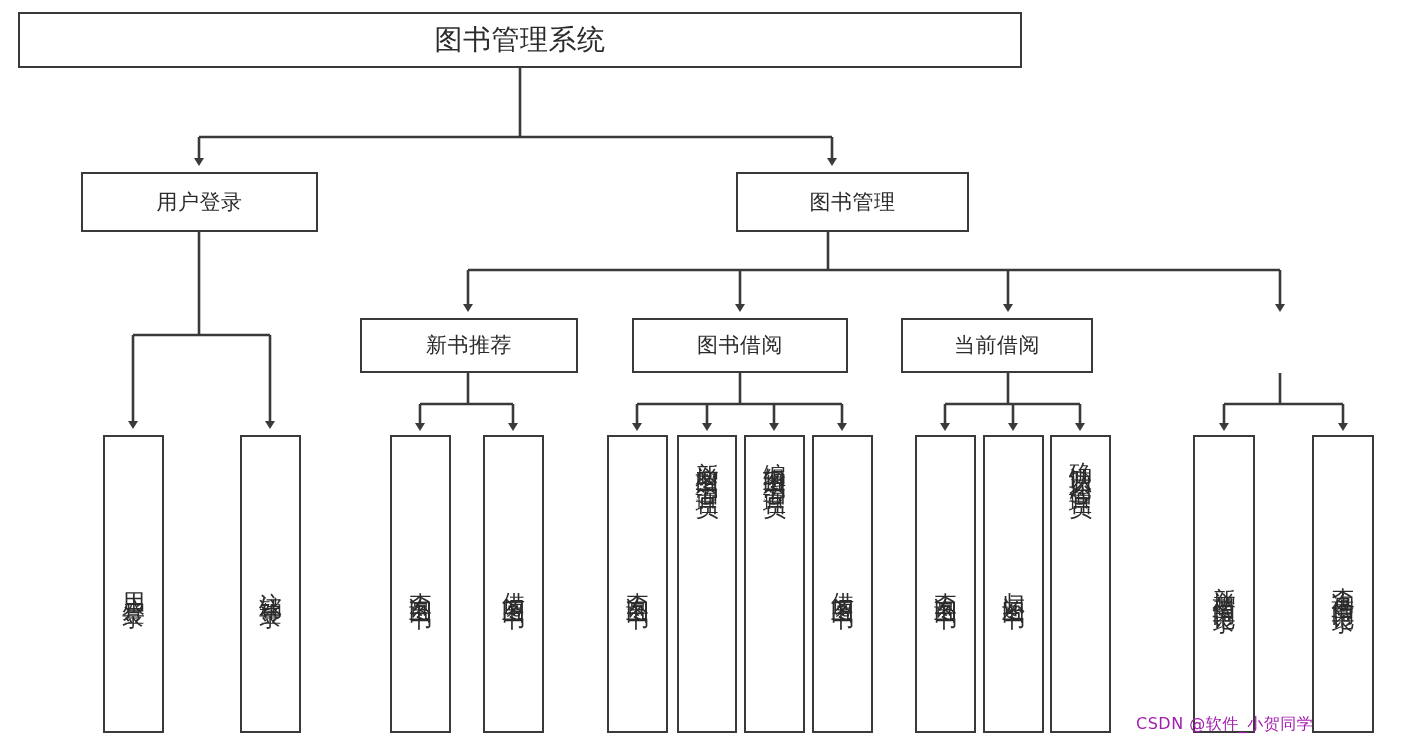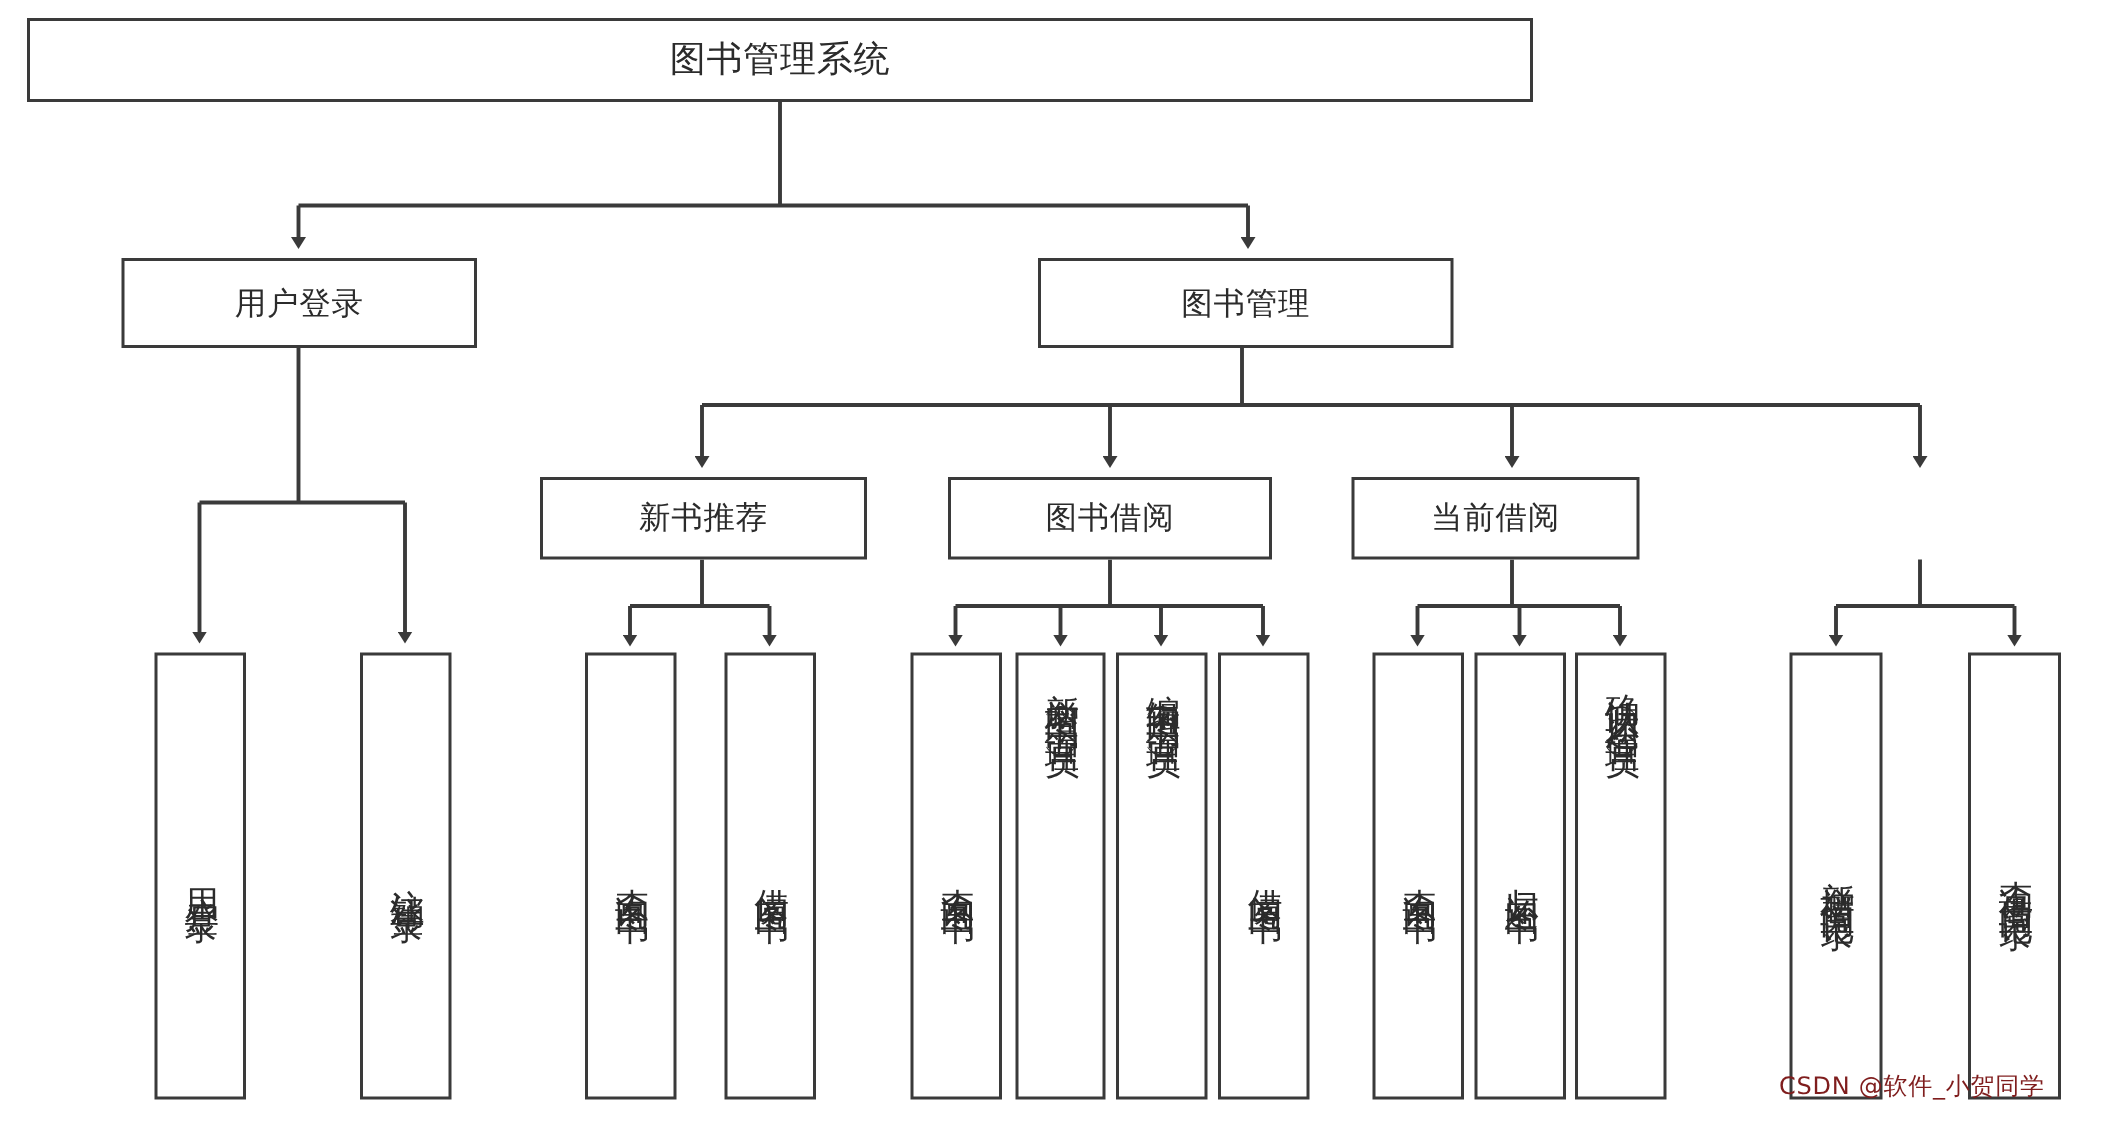--- a/index.html
+++ b/index.html
@@ -43,21 +43,21 @@
     letter-spacing: 0.5px;
     line-height: 1.15;
     text-align: center;
     white-space: nowrap;
   }
   
   .node.horiz .label {
     font-size: 21px;
   }
   .node.root .label {
-    font-size: 24px;
+    font-size: 28px;
   }
   
   .node.vert {
     align-items: flex-start;
     justify-content: center;
     padding-top: 7px;
   }
   .node.vert .label {
     writing-mode: vertical-rl;
     text-orientation: upright;
@@ -65,24 +65,24 @@
     letter-spacing: 5px;
     line-height: 1;
     white-space: nowrap;
   }
   .node.vert.centered {
     align-items: center;
     padding-top: 0;
   }
   .watermark {
     position: absolute;
-    left: 1186px;
+    left: 1136px;
     top: 714px;
     font-size: 16px;
-    color: #7f1d1d;
+    color: #a21caf;
     letter-spacing: 0.5px;
     white-space: nowrap;
     font-family: "DejaVu Sans", "Liberation Sans", sans-serif;
   }
 </style>
 </head>
 <body>
 
 <div id="diagram-root">
 
@@ -138,21 +138,21 @@
   </svg>
 
   <div class="node horiz root" style="left:18px; top:12px; width:1004px; height:56px;">
     <span class="label">图书管理系统</span>
   </div>
 
   <div class="node horiz" style="left:81px; top:172px; width:237px; height:60px;">
     <span class="label">用户登录</span>
   </div>
 
-  <div class="node horiz" style="left:692px; top:172px; width:277px; height:60px;font-family:Liberation Serif, serif;">
+  <div class="node horiz" style="left:736px; top:172px; width:233px; height:60px;font-family:Liberation Serif, serif;">
     <span class="label">图书管理</span>
   </div>
 
   <div class="node horiz" style="left:632px; top:318px; width:216px; height:55px;">
     <span class="label">图书借阅</span>
   </div>
 
   <div class="node horiz" style="left:360px; top:318px; width:218px; height:55px;">
     <span class="label">新书推荐</span>
   </div>

